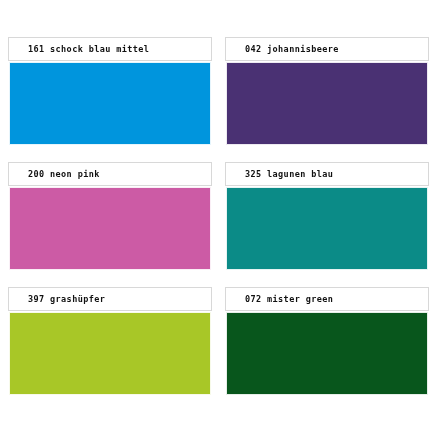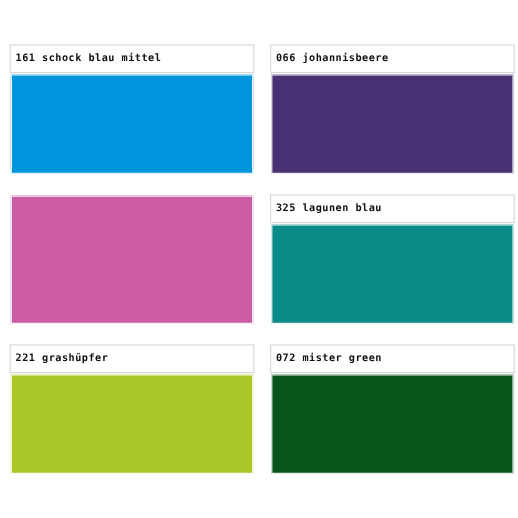--- a/index.html
+++ b/index.html
@@ -35,21 +35,21 @@
     height: 108px;
     background: #ffffff;
   }
   .swatch-label {
     height: 24px;
     box-sizing: border-box;
     border: 1px solid #d8d8d8;
     background: #ffffff;
     display: flex;
     align-items: center;
-    padding-left: 4px;
+    padding-left: 19px;
     font-size: 8.5px;
     font-weight: bold;
     letter-spacing: 0.4px;
     color: #111111;
     white-space: nowrap;
     overflow: hidden;
   }
   .swatch-block {
     flex: 1 1 auto;
     margin: 1px 1px 0 1px;
@@ -61,35 +61,36 @@
 
 <div class="sheet">
   <div class="grid">
 
     <div class="swatch-card">
       <div class="swatch-label">161 schock blau mittel</div>
       <div class="swatch-block" style="background-color: rgb(0, 149, 221);"></div>
     </div>
 
     <div class="swatch-card">
-      <div class="swatch-label">066 johannisbeere</div>
+      <div class="swatch-label">042 johannisbeere</div>
       <div class="swatch-block" style="background-color: rgb(74, 49, 115);"></div>
     </div>
 
     <div class="swatch-card">
+      <div class="swatch-label">200 neon pink</div>
       <div class="swatch-block" style="background-color: rgb(204, 91, 165);"></div>
     </div>
 
     <div class="swatch-card">
       <div class="swatch-label">325 lagunen blau</div>
       <div class="swatch-block" style="background-color: rgb(11, 139, 135);"></div>
     </div>
 
     <div class="swatch-card">
-      <div class="swatch-label">221 grashüpfer</div>
+      <div class="swatch-label">397 grashüpfer</div>
       <div class="swatch-block" style="background-color: rgb(168, 199, 39);"></div>
     </div>
 
     <div class="swatch-card">
       <div class="swatch-label">072 mister green</div>
       <div class="swatch-block" style="background-color: rgb(8, 86, 28);"></div>
     </div>
 
   </div>
 </div>

